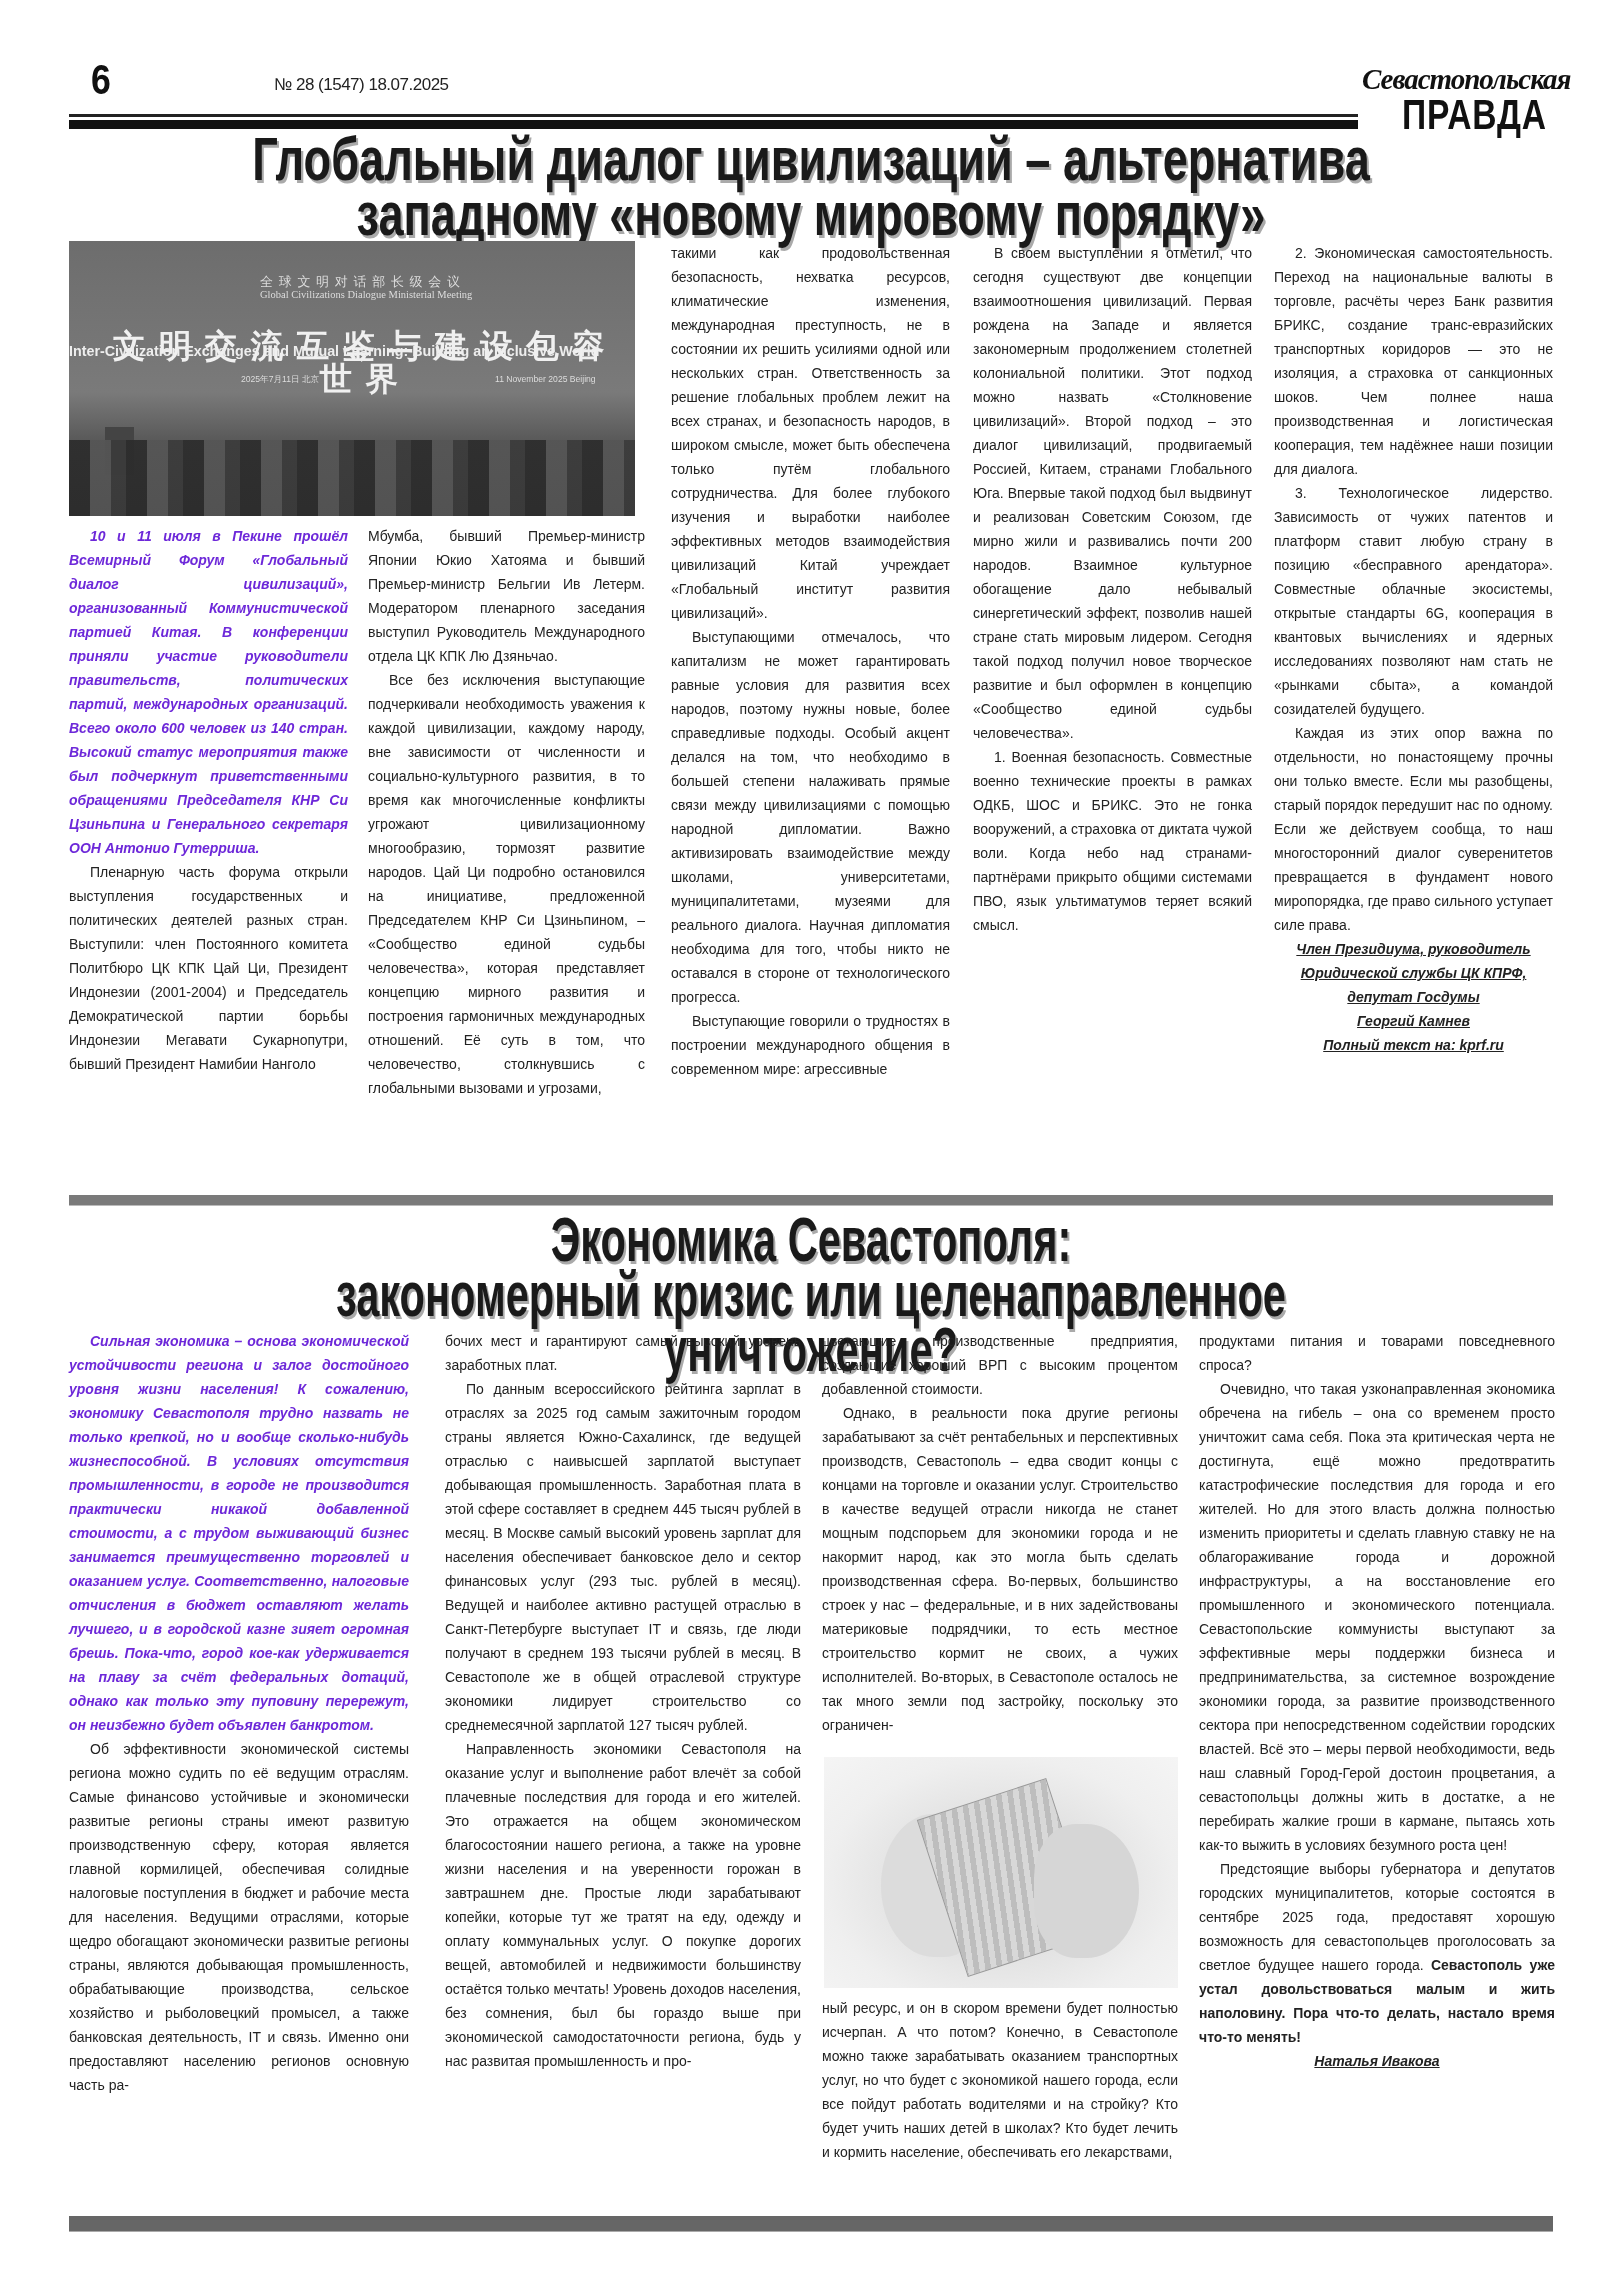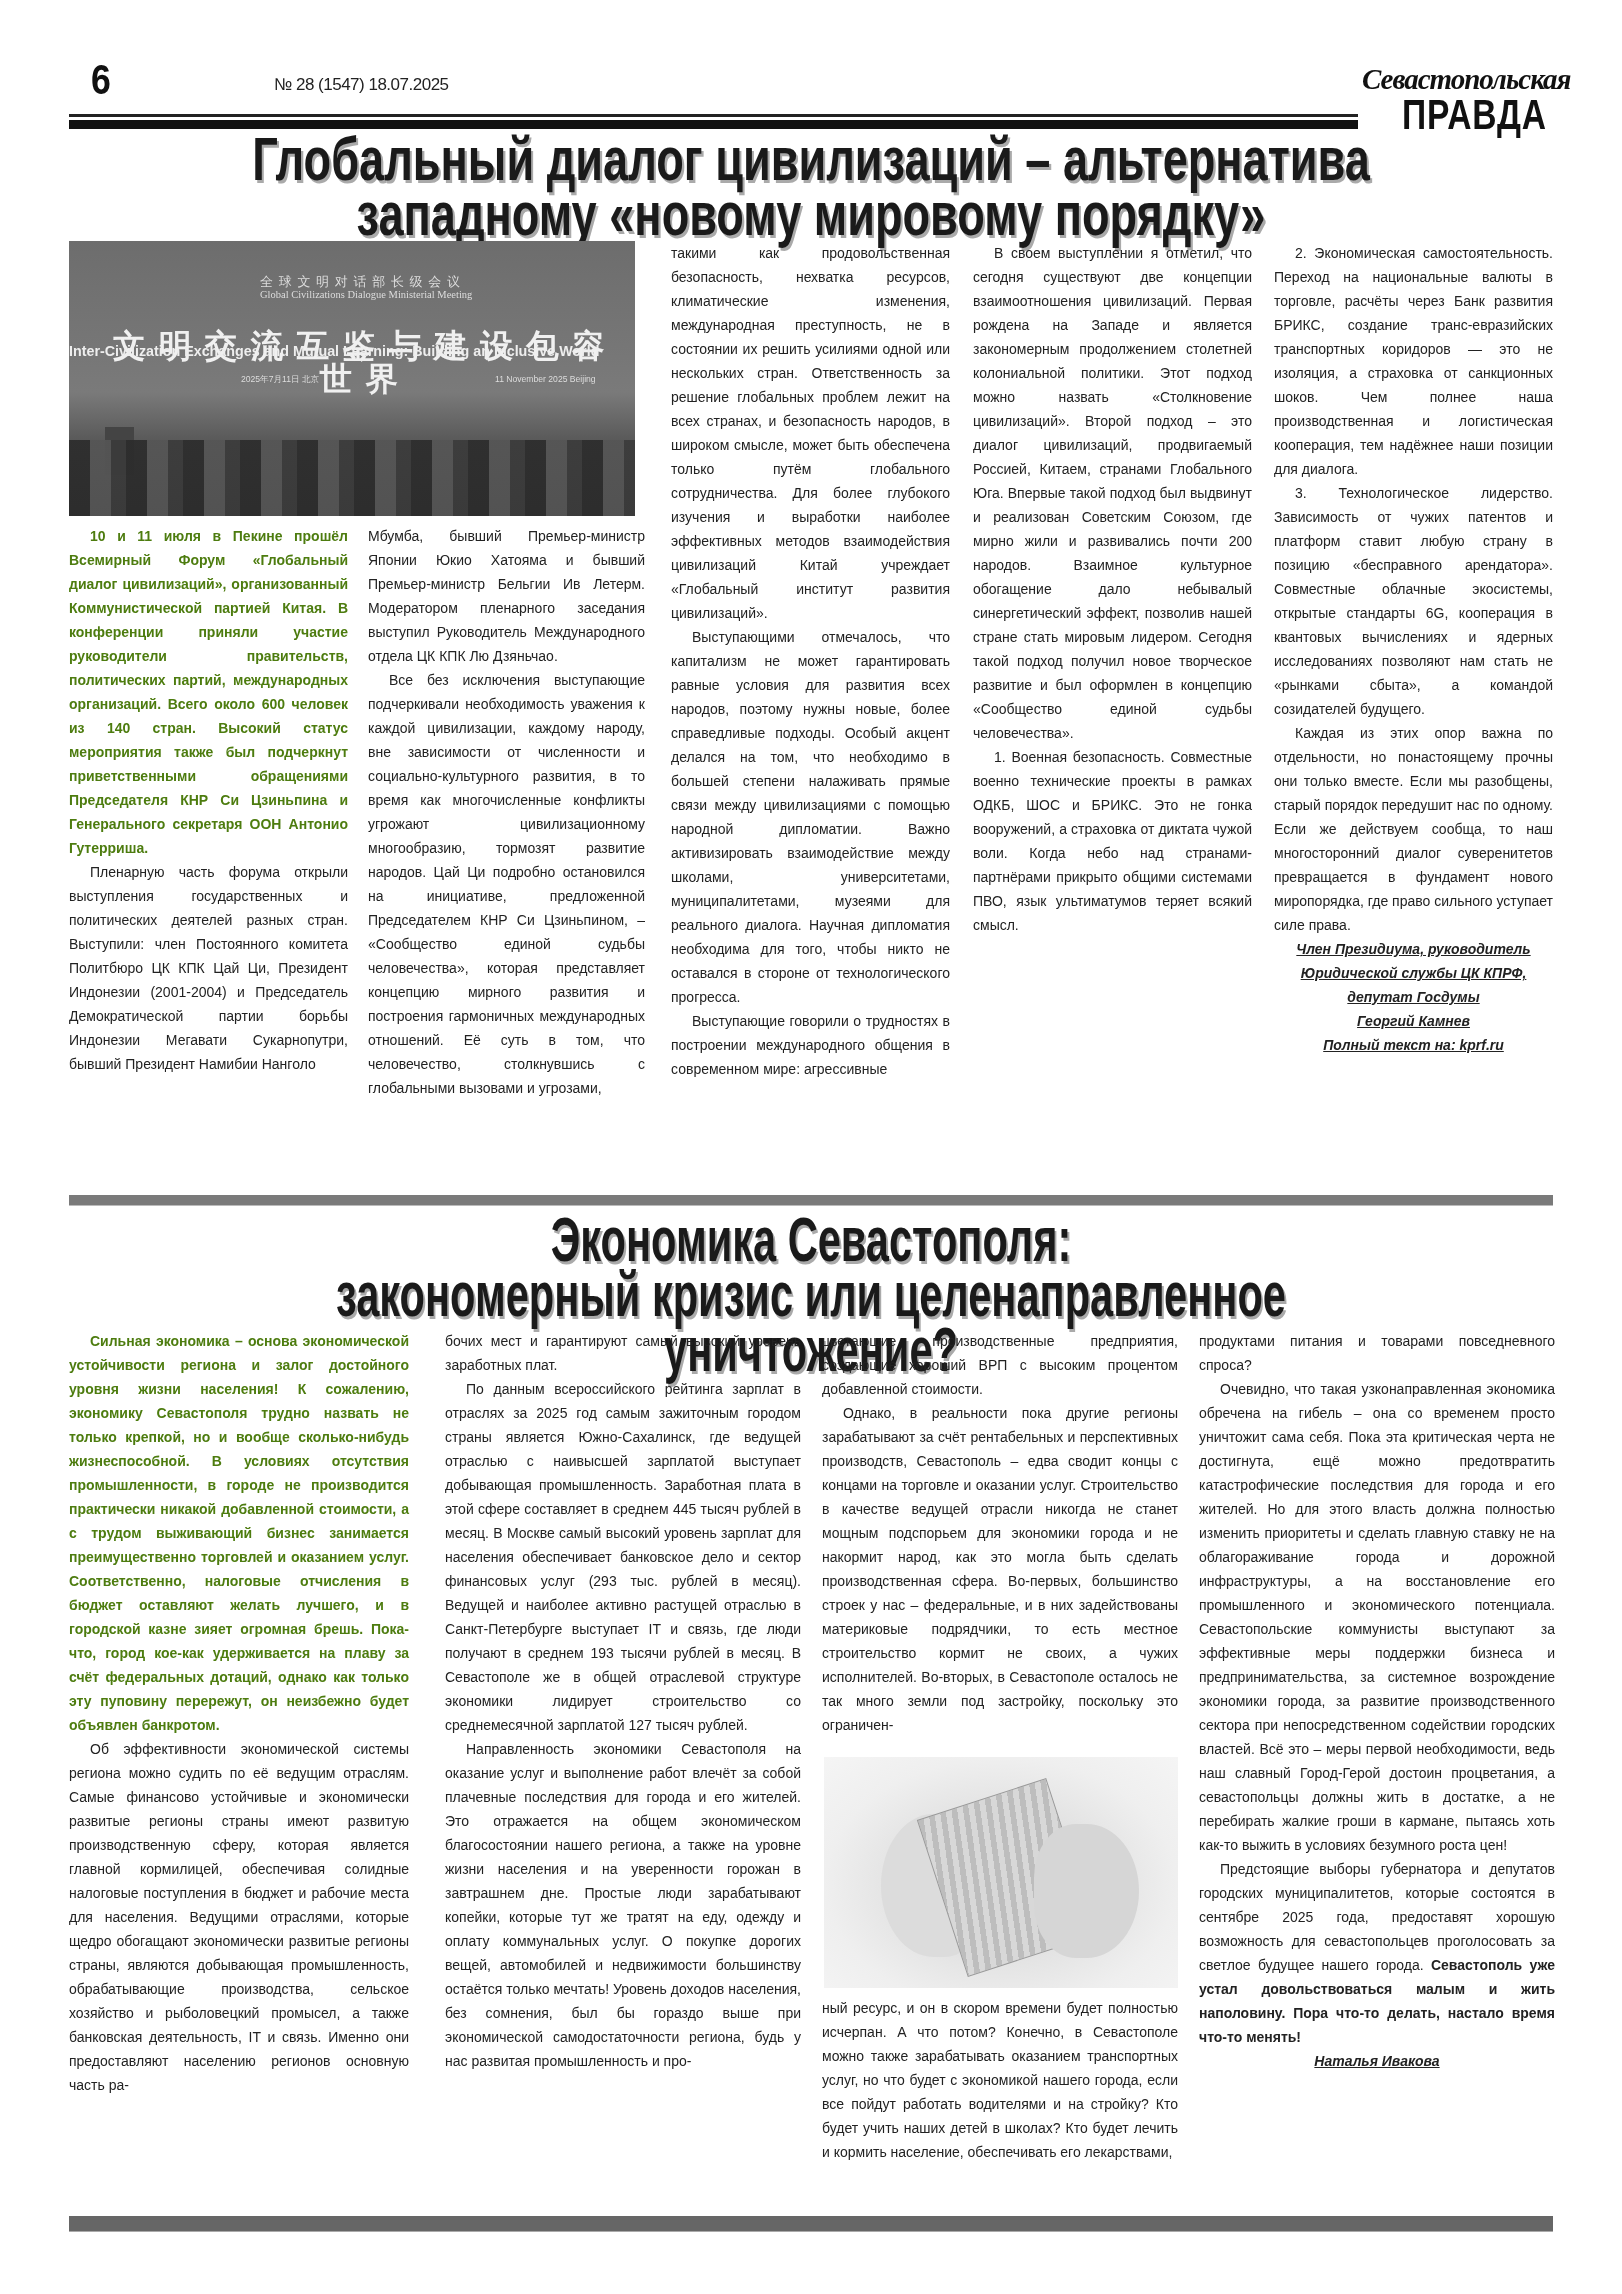--- a/index.html
+++ b/index.html
@@ -22,21 +22,21 @@
   .photo1 .ban-date { position:absolute; top:134px; color:#ddd; font:8.6px/1 "Liberation Sans", sans-serif;margin-left:48px; }
   .photo1 .stage { position:absolute; left:0; bottom:0; width:566px; height:76px; background:repeating-linear-gradient(90deg,#2b2b2b 0 21px,#555 21px 42px,#3a3a3a 42px 57px); opacity:0.9; }
   .photo1 .podium { position:absolute; left:36px; top:186px; width:29px; height:48px; background:#444; }
   .photo2 { left:824px; top:1757px; width:354px; height:231px; background:radial-gradient(ellipse at 50% 55%, #cfcfcf 0%, #e2e2e2 40%, #efefef 70%, #f5f5f5 100%); overflow:hidden; }
   .photo2 .bills { position:absolute; left:115px; top:38px; width:134px; height:163px; background:repeating-linear-gradient(100deg,#bdbdbd 0 5.7px,#d8d8d8 5.7px 11.5px); transform:rotate(-18deg); border:1px solid #999; }
   .photo2 .hand-l { position:absolute; left:57px; top:57px; width:105px; height:143px; border-radius:50% 40% 40% 50%; background:#dcdcdc; }
   .photo2 .hand-r { position:absolute; left:210px; top:67px; width:105px; height:134px; border-radius:40% 50% 50% 40%; background:#d6d6d6; }
   .col { position:absolute; font-size:14px; line-height:24px; text-align:justify; color:#222; }
   .col p { margin:0; text-indent:21px; }
   .col p.noind { text-indent:0; }
-  .lead { font-weight:bold; color:#4d7c0f; }
+  .lead { font-weight:bold; font-style:italic; color:#6d28d9; }
   .sig { text-align:center; font-weight:bold; font-style:italic; text-indent:0 !important;text-decoration:underline; }
   .strong { font-weight:900; }
   .sep { left:69px; top:1195px; width:1484px; height:9.6px; background:#7a7a7a; border-bottom:1.9px solid #bbb; }
   .sep-bottom { left:69px; top:2216px; width:1484px; height:15.3px; background:#666; border-bottom:1.9px solid #aaa; }
 </style>
 </head>
 <body>
 
 <div class="abs page-num">6</div>
 <div class="abs issue">№ 28 (1547)  18.07.2025</div>

